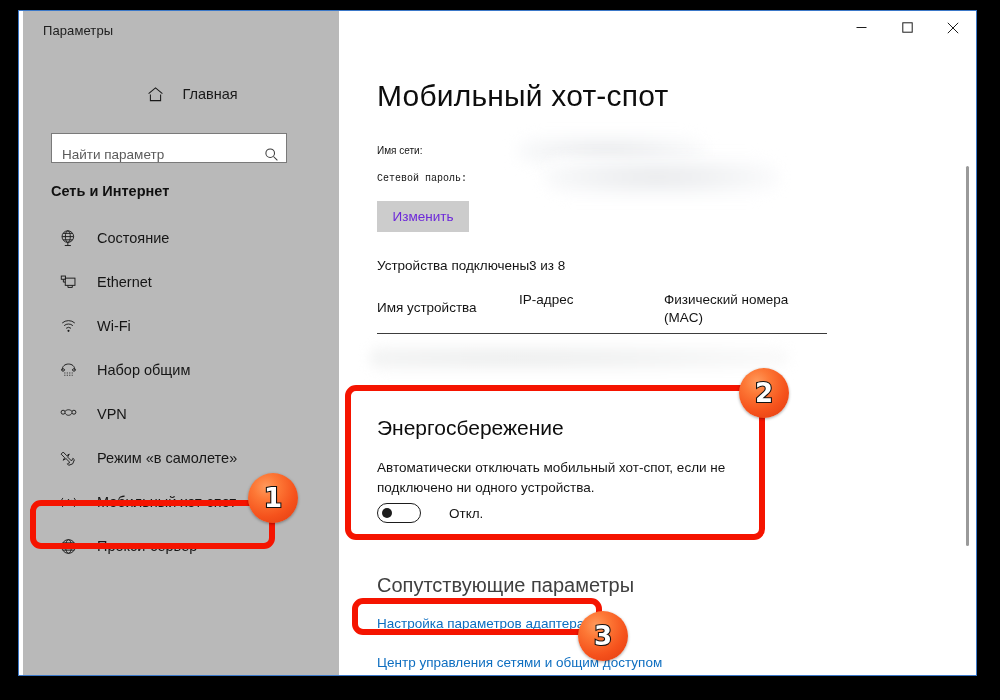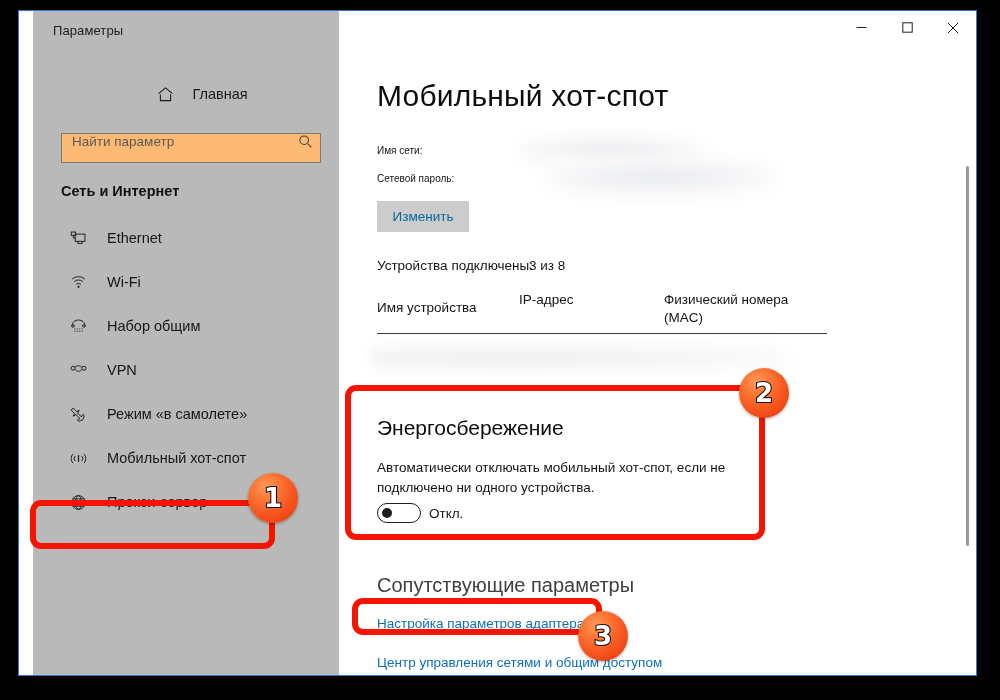--- a/index.html
+++ b/index.html
@@ -34,21 +34,21 @@
     width: 959px;
     height: 666px;
     background: #ffffff;
     border: 1px solid #3b78c8;
     overflow: hidden;
   }
 
   
   #sidebar {
     position: absolute;
-    left: 14px; top: 0;
+    left: 4px; top: 0;
     width: 320px;
     height: 664px;
     background: #b9b9b9;
   }
 
   .win-title {
     position: absolute;
     left: 20px; top: 12px;
     font-size: 13px;
     color: #202020;
@@ -66,24 +66,24 @@
   .home-icon {
     width: 34px; margin-left: 8px;
     display: flex; align-items: center; justify-content: center;
     color: #1a1a1a;
   }
   .home-label { font-size: 14.5px; color: #1a1a1a; margin-left: 10px; }
 
   #search-box {
     position: absolute;
     left: 28px; top: 122px;
-    width: 260px; height: 30px;
-    background: #fdba74;
+    width: 236px; height: 30px;
+    background: #ffffff;
     border: 1px solid #7a7a7a;
-    display: flex; align-items: flex-start;
+    display: flex; align-items: flex-end;
   }
   #search-input {
     flex: 1;
     border: none; outline: none; background: transparent;
     font-family: "Liberation Sans", sans-serif;
     font-size: 13.5px;
     color: #3d3d3d;
     padding-left: 10px;
   }
   #search-input::placeholder { color: #5a5a5a; opacity: 1; }
@@ -132,41 +132,41 @@
     position: absolute;
     left: 38px; top: 68px;
     font-size: 30px;
     font-weight: normal;
     color: #0d0d0d;
     letter-spacing: 0.2px;
   }
 
   .kv-label { position: absolute; font-size: 10px; color: #141414; }
   #label-ssid { left: 38px; top: 134px; }
-  #label-pass { left: 38px; top: 162px; }
+  #label-pass { left: 38px; top: 162px; font-family: Liberation Mono, monospace; }
 
   .blur-redact {
     position: absolute;
     background: radial-gradient(ellipse at 48% 50%, #e9eaec 0%, #eff0f2 28%, #f6f7f8 55%, #fdfdfe 80%, #ffffff 100%);
     filter: blur(7px);
     border-radius: 30px;
     pointer-events: none;
   }
   #redact-ssid { left: 178px; top: 124px; width: 190px; height: 32px; }
   #redact-pass { left: 205px; top: 146px; width: 235px; height: 40px; }
 
   #change-btn {
     position: absolute;
     left: 38px; top: 190px;
     min-width: 92px; height: 31px;
     background: #cccccc;
     border: none;
     font-family: "Liberation Sans", sans-serif;
     font-size: 13.5px;
-    color: #0369a1;
+    color: #6d28d9;
     padding: 0 8px;
     cursor: default;
   }
 
   #devices-line { position: absolute; left: 38px; top: 247px; font-size: 13.5px; color: #141414; }
   #devices-count { position: absolute; left: 190px; top: 247px; font-size: 13.5px; color: #141414; }
 
   .col-head { position: absolute; font-size: 13.5px; color: #141414; line-height: 18px; }
   #col-name { left: 38px; top: 288px; }
   #col-ip   { left: 180px; top: 280px; }
@@ -219,21 +219,21 @@
     flex-shrink: 0;
   }
   .toggle-knob {
     position: absolute;
     left: 4px; top: 50%;
     transform: translateY(-50%);
     width: 10px; height: 10px;
     border-radius: 50%;
     background: #1d1d1d;
   }
-  .toggle-state { font-size: 13.5px; color: #141414; margin-left: 8px; }
+  .toggle-state { font-size: 13.5px; color: #141414; margin-left: 28px; }
 
   #related-title {
     position: absolute;
     left: 38px; top: 563px;
     font-size: 20px;
     color: #404040;
   }
   .related-link {
     position: absolute;
     left: 38px;
@@ -340,20 +340,31 @@
             <circle cx="6.2" cy="6.2" r="4.3"></circle>
             <path d="M9.5 9.5 L13.4 13.4"></path>
           </svg>
         </span>
       </div>
 
       <div class="section-head">Сеть и Интернет</div>
 
       <div id="navlist">
 
+        <div class="nav-item">
+          <span class="nav-icon">
+            <svg width="19" height="19" viewBox="0 0 20 20" fill="none" stroke="currentColor" stroke-width="1">
+              <circle cx="9.3" cy="8" r="6.1"></circle>
+              <ellipse cx="9.3" cy="8" rx="2.6" ry="6.1"></ellipse>
+              <path d="M3.3 8 H15.3 M4.3 4.6 H14.3 M4.3 11.4 H14.3"></path>
+              <path d="M9.3 14.1 V17.4 M6.1 17.4 H12.5"></path>
+            </svg>
+          </span>
+          <span class="nav-label">Состояние</span>
+        </div>
 
         <div class="nav-item">
           <span class="nav-icon">
             <svg width="19" height="19" viewBox="0 0 20 20" fill="none" stroke="currentColor" stroke-width="1">
               <rect x="6.6" y="5.4" width="10.2" height="7.6"></rect>
               <path d="M9.4 13 V15.2 H14 V13"></path>
               <rect x="2.4" y="3.2" width="4.4" height="3.4"></rect>
               <path d="M4.6 6.6 V9.6 H6.6"></path>
             </svg>
           </span>

